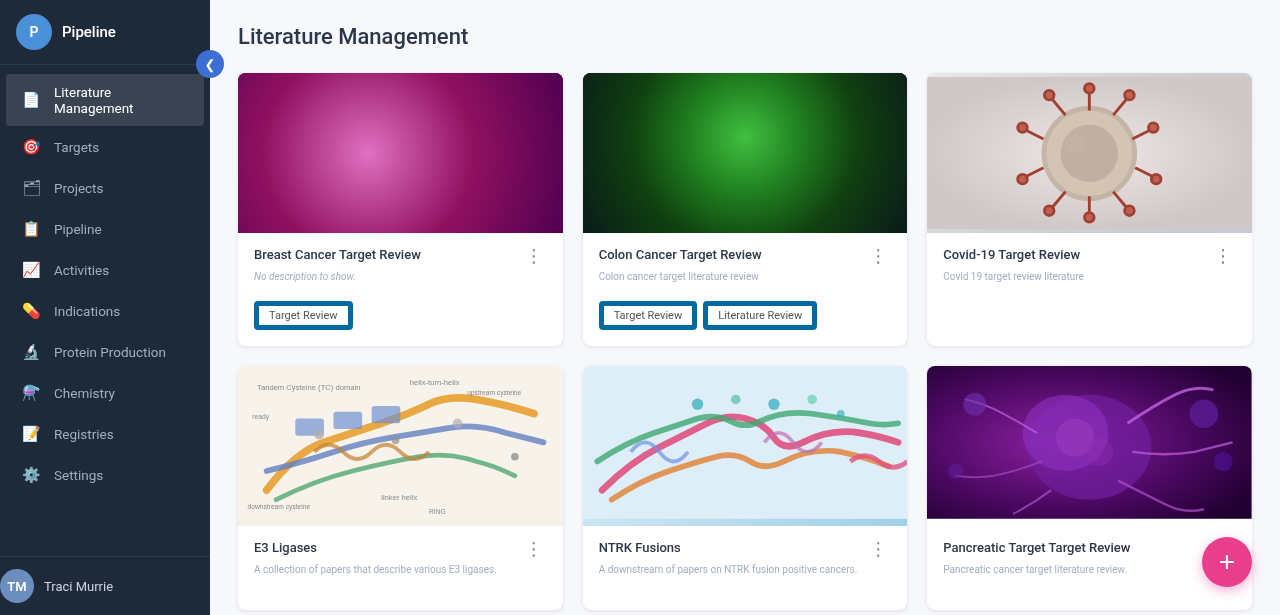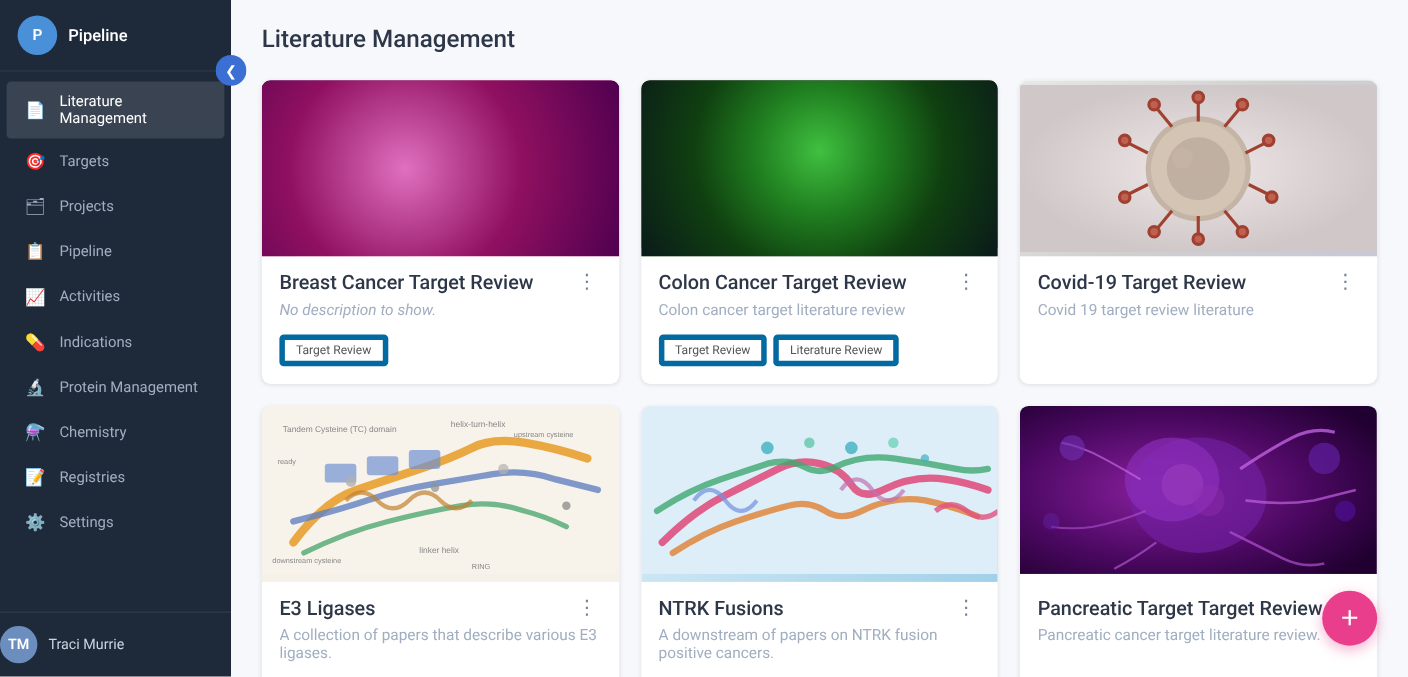--- a/index.html
+++ b/index.html
@@ -180,38 +180,38 @@
     }
 
     .card-header-row {
       display: flex;
       align-items: flex-start;
       justify-content: space-between;
       margin-bottom: 6px;
     }
 
     .card-title {
-      font-size: 18px;
+      font-size: 13px;
       font-weight: 500;
       color: #2d3748;
       flex: 1;
     }
 
     .card-menu-btn {
       background: none;
       border: none;
       cursor: pointer;
       color: #718096;
       font-size: 18px;
       padding: 0 4px;
       line-height: 1;
     }
 
     .card-description {
-      font-size: 14px;
+      font-size: 10px;
       color: #a0aec0;
       margin-bottom: 12px;
       min-height: 18px;
     }
 
     .card-tags {
       display: flex;
       flex-wrap: wrap;
       gap: 6px;
     }
@@ -285,21 +285,21 @@
     <div class="nav-item">
       <span class="nav-icon">📈</span>
       <span>Activities</span>
     </div>
     <div class="nav-item">
       <span class="nav-icon">💊</span>
       <span>Indications</span>
     </div>
     <div class="nav-item">
       <span class="nav-icon">🔬</span>
-      <span>Protein Management</span>
+      <span>Protein Production</span>
     </div>
     <div class="nav-item">
       <span class="nav-icon">⚗️</span>
       <span>Chemistry</span>
     </div>
     <div class="nav-item">
       <span class="nav-icon">📝</span>
       <span>Registries</span>
     </div>
     <div class="nav-item">

